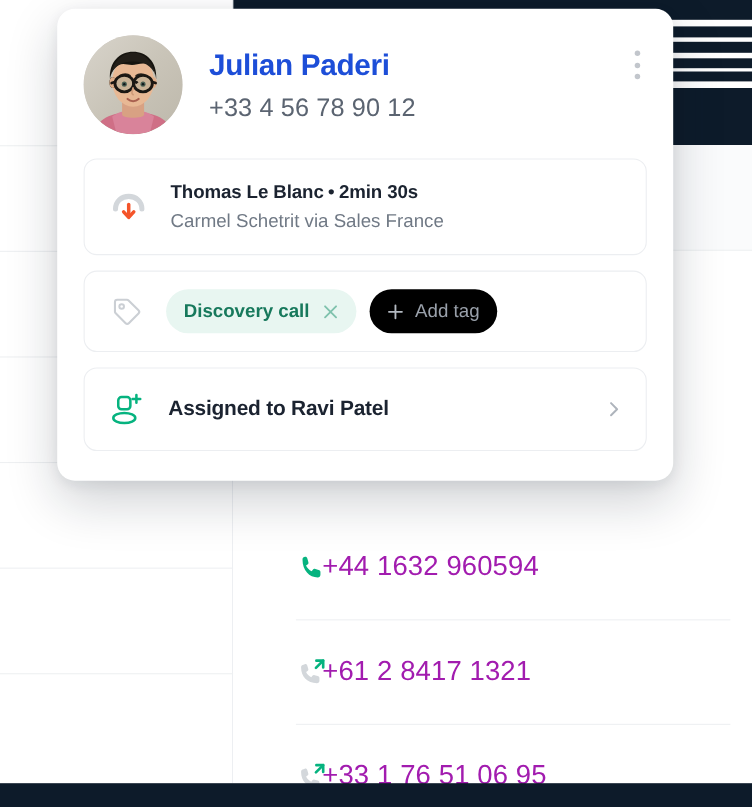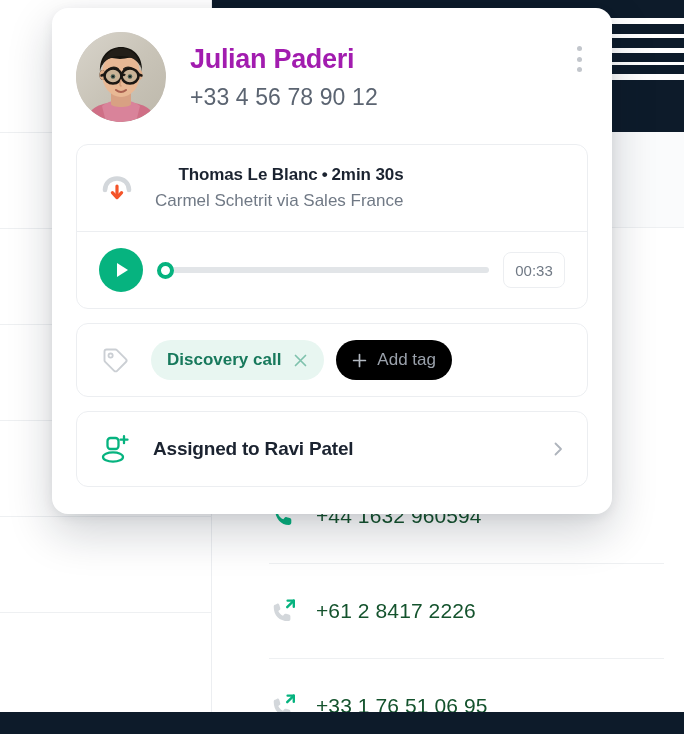--- a/index.html
+++ b/index.html
@@ -65,22 +65,22 @@
   }
   .call-row + .call-row::before {
     content: ""; position: absolute; left: 56px; right: 20px; top: 0;
     height: 1px; background: #eef0f2;
   }
   .call-row .ph-icon {
     position: absolute; left: 56px; top: 50%; transform: translateY(-50%);
     width: 30px; height: 30px;
   }
   .call-row .num {
-    margin-left: 47px;
-    font-size: 21px; font-weight: 400; color: #14532d; letter-spacing: 0.1px;
+    margin-left: 24px;
+    font-size: 25px; font-weight: 400; color: #a21caf; letter-spacing: 0.1px;
   }
 
   
   .card {
     position: absolute;
     left: 52px; top: 8px;
     width: 560px;
     background: #ffffff;
     border-radius: 16px;
     box-shadow: 0 18px 46px rgba(13, 27, 42, 0.20), 0 3px 12px rgba(13,27,42,0.07);
@@ -97,21 +97,21 @@
     width: 90px; height: 90px; border-radius: 50%;
     flex: 0 0 90px;
     overflow: hidden;
     background: #cfcac2;
     position: relative;
   }
   .avatar svg { display: block; width: 100%; height: 100%; }
 
   .identity { margin-left: 24px; }
   .identity .name {
-    font-size: 27px; font-weight: 700; color: #a21caf;
+    font-size: 27px; font-weight: 700; color: #1d4ed8;
     letter-spacing: -0.3px; line-height: 1.2;
   }
   .identity .phone {
     margin-top: 8px;
     font-size: 23px; font-weight: 400; color: #5b6471; letter-spacing: 0.1px;
   }
 
   .kebab {
     position: absolute; right: 20px; top: 34px;
     width: 26px; height: 34px;
@@ -127,21 +127,20 @@
     border: 1px solid #eceef1;
     border-radius: 12px;
     background: #ffffff;
   }
   .panel.split > .seg + .seg { border-top: 1px solid #eceef1; }
 
   
   .seg-callinfo {
     display: flex; align-items: center;
     padding: 20px 22px;
-    text-align: right;
   }
   .seg-callinfo .dir-icon { width: 36px; height: 36px; flex: 0 0 36px; }
   .seg-callinfo .texts { margin-left: 20px; }
   .seg-callinfo .line1 {
     font-size: 17px; font-weight: 700; color: #1b2330; letter-spacing: -0.1px;
   }
   .seg-callinfo .line1 .dot { margin: 0 4px; }
   .seg-callinfo .line2 {
     margin-top: 6px;
     font-size: 17px; font-weight: 400; color: #707985;
@@ -262,21 +261,21 @@
       </div>
 
       <div class="call-row">
         <span class="ph-icon">
           <svg viewBox="0 0 30 30">
             <path d="M8.5 7.6c1.1 0 1.6.6 1.9 1.6l.8 2.7c.3 1 .1 1.6-.6 2.1l-1.3 1c.9 2.1 2.6 3.8 4.7 4.7l1-1.3c.5-.7 1.1-.9 2.1-.6l2.7.8c1 .3 1.6.8 1.6 1.9v2.4c0 1.3-.9 2.2-2.3 2.2-8.7 0-14.4-5.7-14.4-14.4 0-1.4.9-2.3 2.2-2.3z" fill="#d3d7db"></path>
             <path d="M18.6 4.6h6.2v6.2" fill="none" stroke="#06b37f" stroke-width="2.4" stroke-linecap="round" stroke-linejoin="round"></path>
             <path d="M24.8 4.6l-6.6 6.6" fill="none" stroke="#06b37f" stroke-width="2.4" stroke-linecap="round"></path>
           </svg>
         </span>
-        <span class="num">+61 2 8417 2226</span>
+        <span class="num">+61 2 8417 1321</span>
       </div>
 
       <div class="call-row">
         <span class="ph-icon">
           <svg viewBox="0 0 30 30">
             <path d="M8.5 7.6c1.1 0 1.6.6 1.9 1.6l.8 2.7c.3 1 .1 1.6-.6 2.1l-1.3 1c.9 2.1 2.6 3.8 4.7 4.7l1-1.3c.5-.7 1.1-.9 2.1-.6l2.7.8c1 .3 1.6.8 1.6 1.9v2.4c0 1.3-.9 2.2-2.3 2.2-8.7 0-14.4-5.7-14.4-14.4 0-1.4.9-2.3 2.2-2.3z" fill="#d3d7db"></path>
             <path d="M18.6 4.6h6.2v6.2" fill="none" stroke="#06b37f" stroke-width="2.4" stroke-linecap="round" stroke-linejoin="round"></path>
             <path d="M24.8 4.6l-6.6 6.6" fill="none" stroke="#06b37f" stroke-width="2.4" stroke-linecap="round"></path>
           </svg>
         </span>
@@ -366,30 +365,20 @@
           </svg>
         </span>
         <div class="texts">
           <div class="line1">
             <span>Thomas Le Blanc</span><span class="dot">•</span><span>2min 30s</span>
           </div>
           <div class="line2">Carmel Schetrit via Sales France</div>
         </div>
       </div>
 
-      <div class="seg seg-player">
-        <button class="play-btn">
-          <span class="tri"></span>
-        </button>
-        <div class="scrub-wrap">
-          <span class="scrub-knob"></span>
-          <span class="scrub-track"></span>
-        </div>
-        <div class="time-box">00:33</div>
-      </div>
     </div>
 
     <div class="panel">
       <div class="seg-tags">
         <span class="tag-glyph">
           <svg viewBox="0 0 32 32">
             <path d="M5.5 16.4V7.6c0-1.2.9-2.1 2.1-2.1h8.8c.6 0 1.1.2 1.5.6l9 9c.8.8.8 2.1 0 2.9l-8.8 8.8c-.8.8-2.1.8-2.9 0l-9-9c-.4-.4-.7-.9-.7-1.4z" fill="none" stroke="#cbcfd4" stroke-width="1.9" stroke-linejoin="round"></path>
             <circle cx="11.6" cy="11.6" r="2.1" fill="none" stroke="#cbcfd4" stroke-width="1.8"></circle>
           </svg>
         </span>

